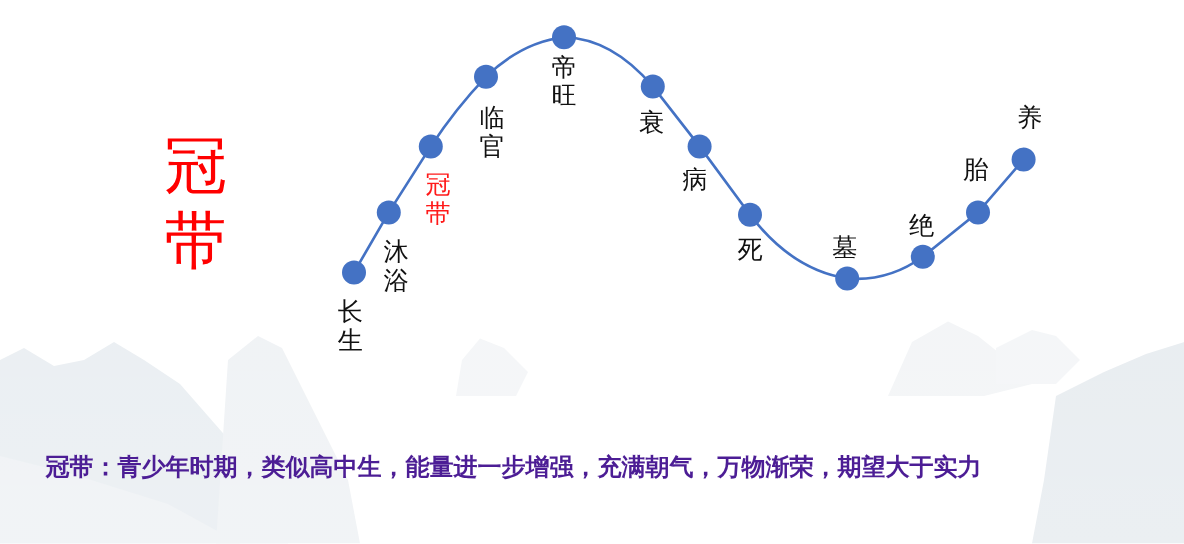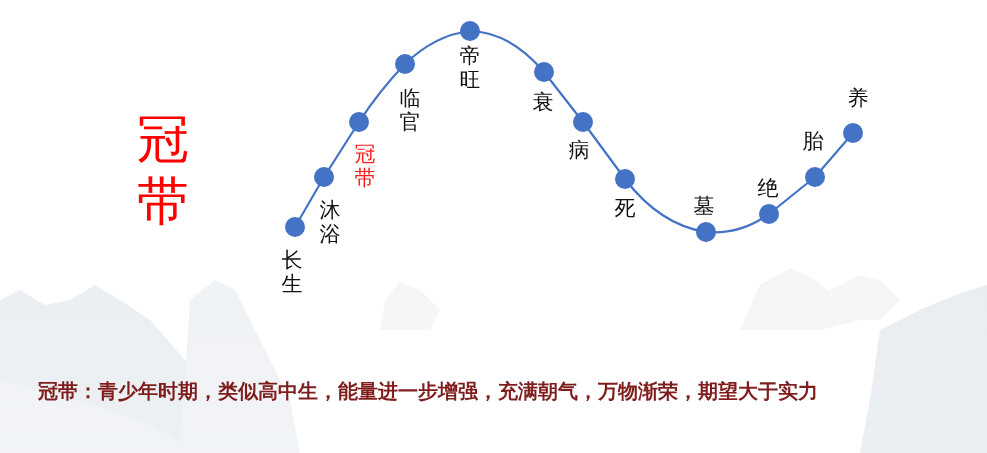--- a/index.html
+++ b/index.html
@@ -18,22 +18,22 @@
   .curve { position:absolute; left:0; top:0; width:987px; height:453px; }
   .lbl {
     position:absolute; font-size:21px; line-height:24px; color:#111;
     width:26px; text-align:center;
     font-family: "DejaVu Serif", serif;
   }
   .lbl.active { color:#ff1a1a; }
   .lbl span { display:block; }
   .caption {
     position:absolute; left:38px; top:377px; width:940px;
-    font-size:20px; line-height:29px; font-weight:bold; color:#7f1d1d;
-    font-family: Liberation Sans, sans-serif;
+    font-size:20px; line-height:29px; font-weight:bold; color:#4c1d95;
+    font-family: Liberation Mono, monospace;
   }
 </style>
 </head>
 <body>
 
 <svg class="bg" viewBox="0 0 987 453">
   <defs>
     <linearGradient id="fade" x1="0" y1="0" x2="0" y2="1">
       <stop offset="0" stop-color="#ffffff" stop-opacity="0"></stop>
       <stop offset="1" stop-color="#ffffff" stop-opacity="0.2"></stop>

